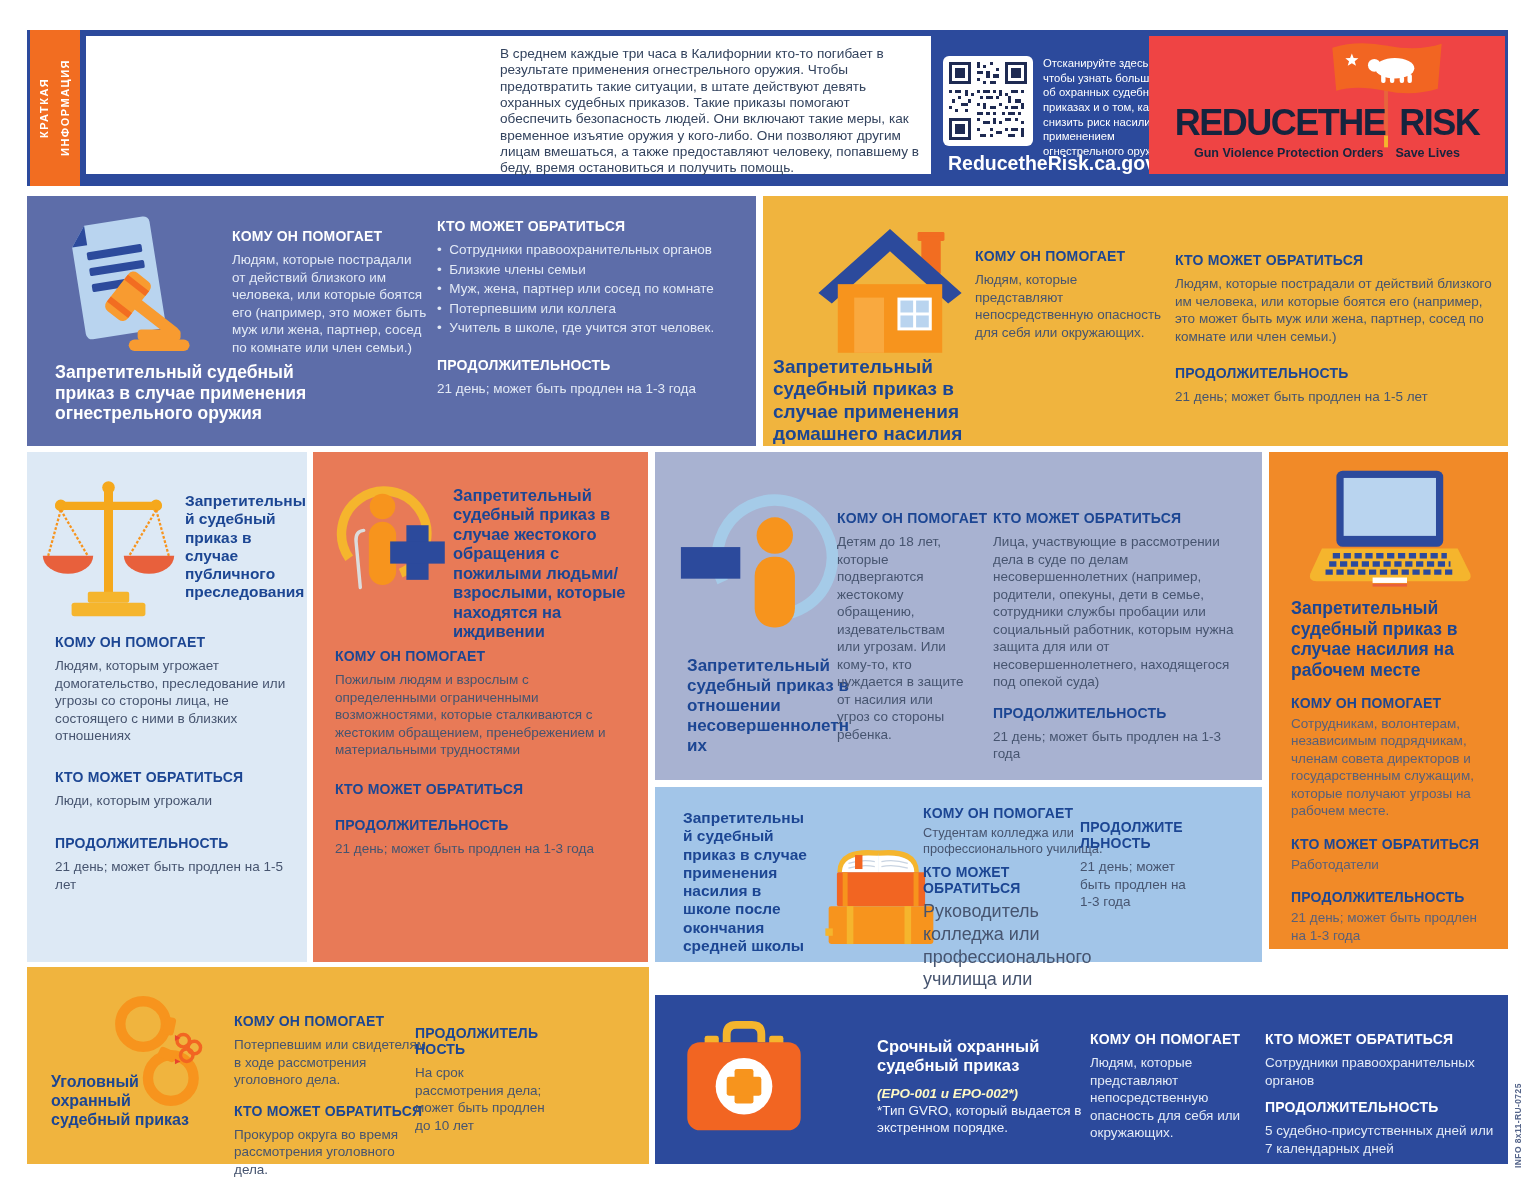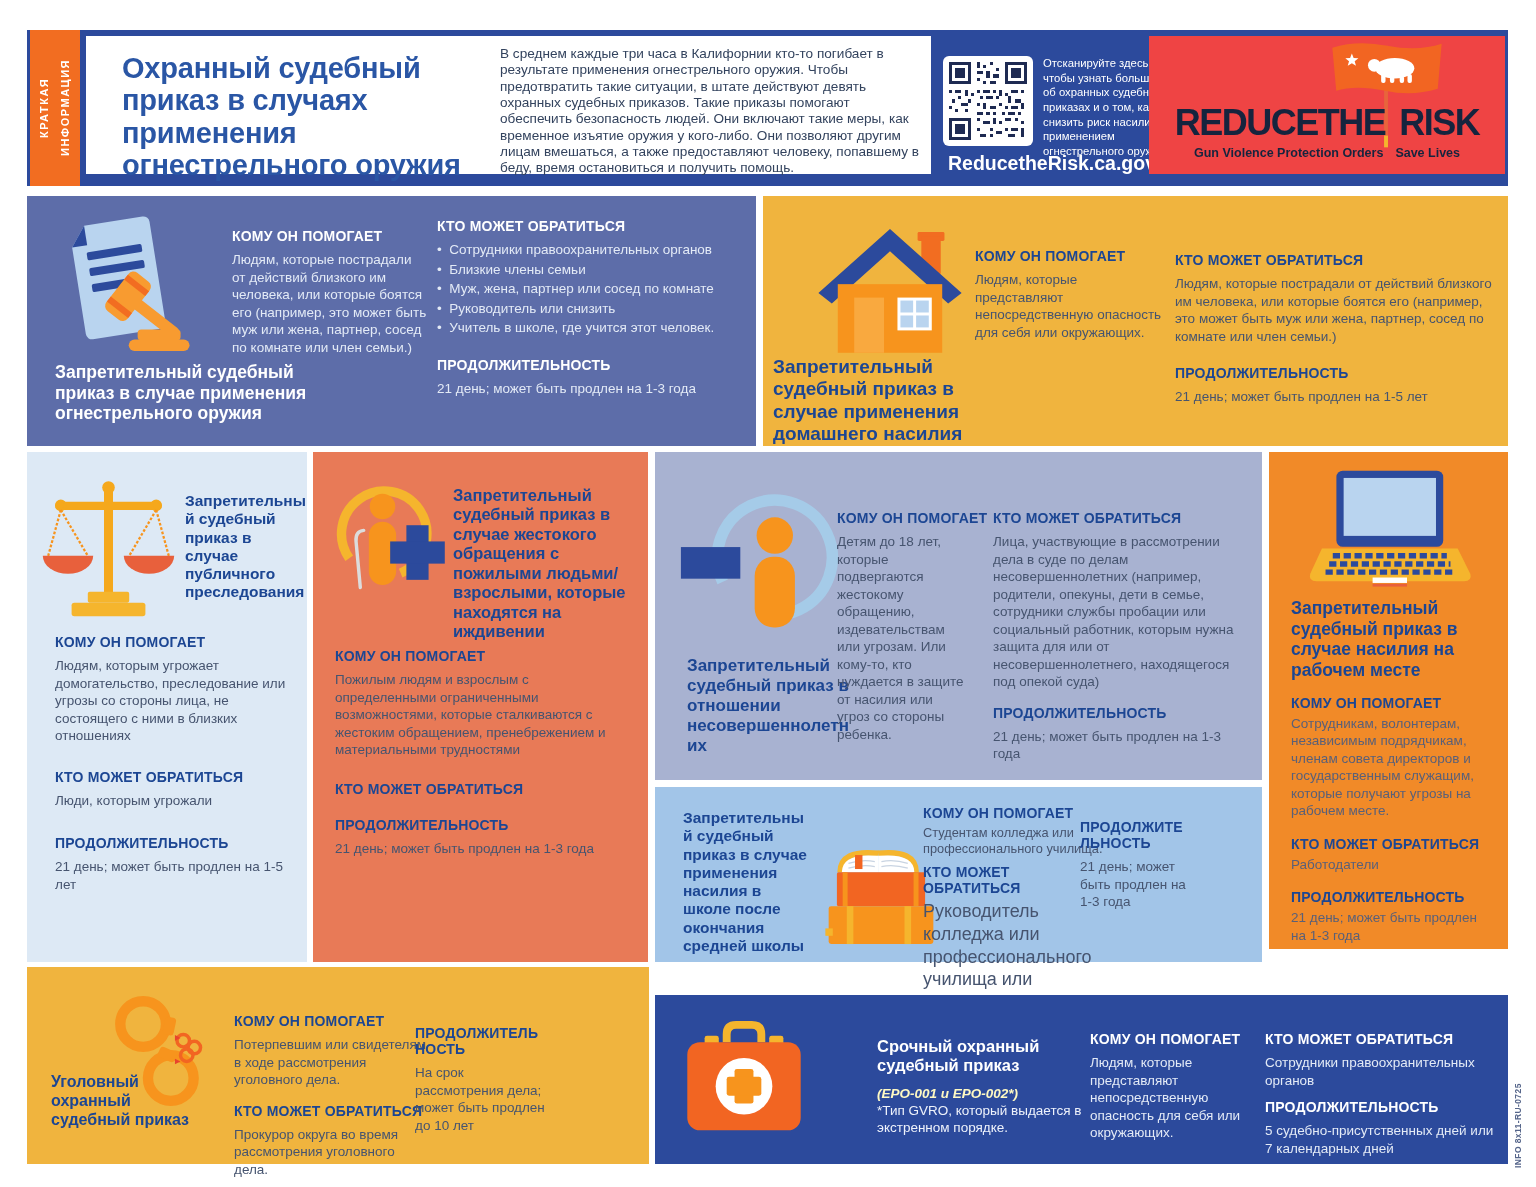--- a/index.html
+++ b/index.html
@@ -64,21 +64,20 @@
 <body>
 
 <div class="page">
 
   <div class="hdr">
     <div class="tab">
       <span>КРАТКАЯ ИНФОРМАЦИЯ</span>
     </div>
 
     <div class="title-card">
-      <h1 class="main-title">Охранный судебный приказ в случаях применения огнестрельного оружия</h1>
       <p class="intro">В среднем каждые три часа в Калифорнии кто-то погибает в результате применения огнестрельного оружия. Чтобы предотвратить такие ситуации, в штате действуют девять охранных судебных приказов. Такие приказы помогают обеспечить безопасность людей. Они включают такие меры, как временное изъятие оружия у кого-либо. Они позволяют другим лицам вмешаться, а также предоставляют человеку, попавшему в беду, время остановиться и получить помощь.</p>
     </div>
 
     <div class="qr-sec">
       <div class="qr-box">
         <svg viewBox="0 0 25 25" width="78" height="78" shape-rendering="crispEdges">
           <g fill="#1e2a52">
             <path d="M0 0h7v7H0z"></path>
               <path d="M18 0h7v7h-7z"></path>
               <path d="M0 18h7v7H0z"></path>
@@ -150,21 +149,21 @@
     <div class="abs" style="left:205px;top:32px;width:195px;">
       <h3 class="h">КОМУ ОН ПОМОГАЕТ</h3>
       <p class="b">Людям, которые пострадали от действий близкого им человека, или которые боятся его (например, это может быть муж или жена, партнер, сосед по комнате или член семьи.)</p>
     </div>
     <div class="abs" style="left:410px;top:22px;width:312px;">
       <h3 class="h">КТО МОЖЕТ ОБРАТИТЬСЯ</h3>
       <ul class="b">
         <li>Сотрудники правоохранительных органов</li>
         <li>Близкие члены семьи</li>
         <li>Муж, жена, партнер или сосед по комнате</li>
-        <li>Руководитель или снизить</li>
+        <li>Потерпевшим или коллега</li>
         <li>Учитель в школе, где учится этот человек.</li>
       </ul>
       <h3 class="h mt2">ПРОДОЛЖИТЕЛЬНОСТЬ</h3>
       <p class="b">21 день; может быть продлен на 1-3 года</p>
     </div>
   </section>
 
   <section class="panel bg-yellow" style="left:763px;top:196px;width:745px;height:250px;">
     <svg class="abs" style="left:32px;top:24px;" width="190" height="138" viewBox="0 0 200 185">
       <rect x="137" y="16" width="36" height="12" rx="2" fill="#f26d21"></rect>

